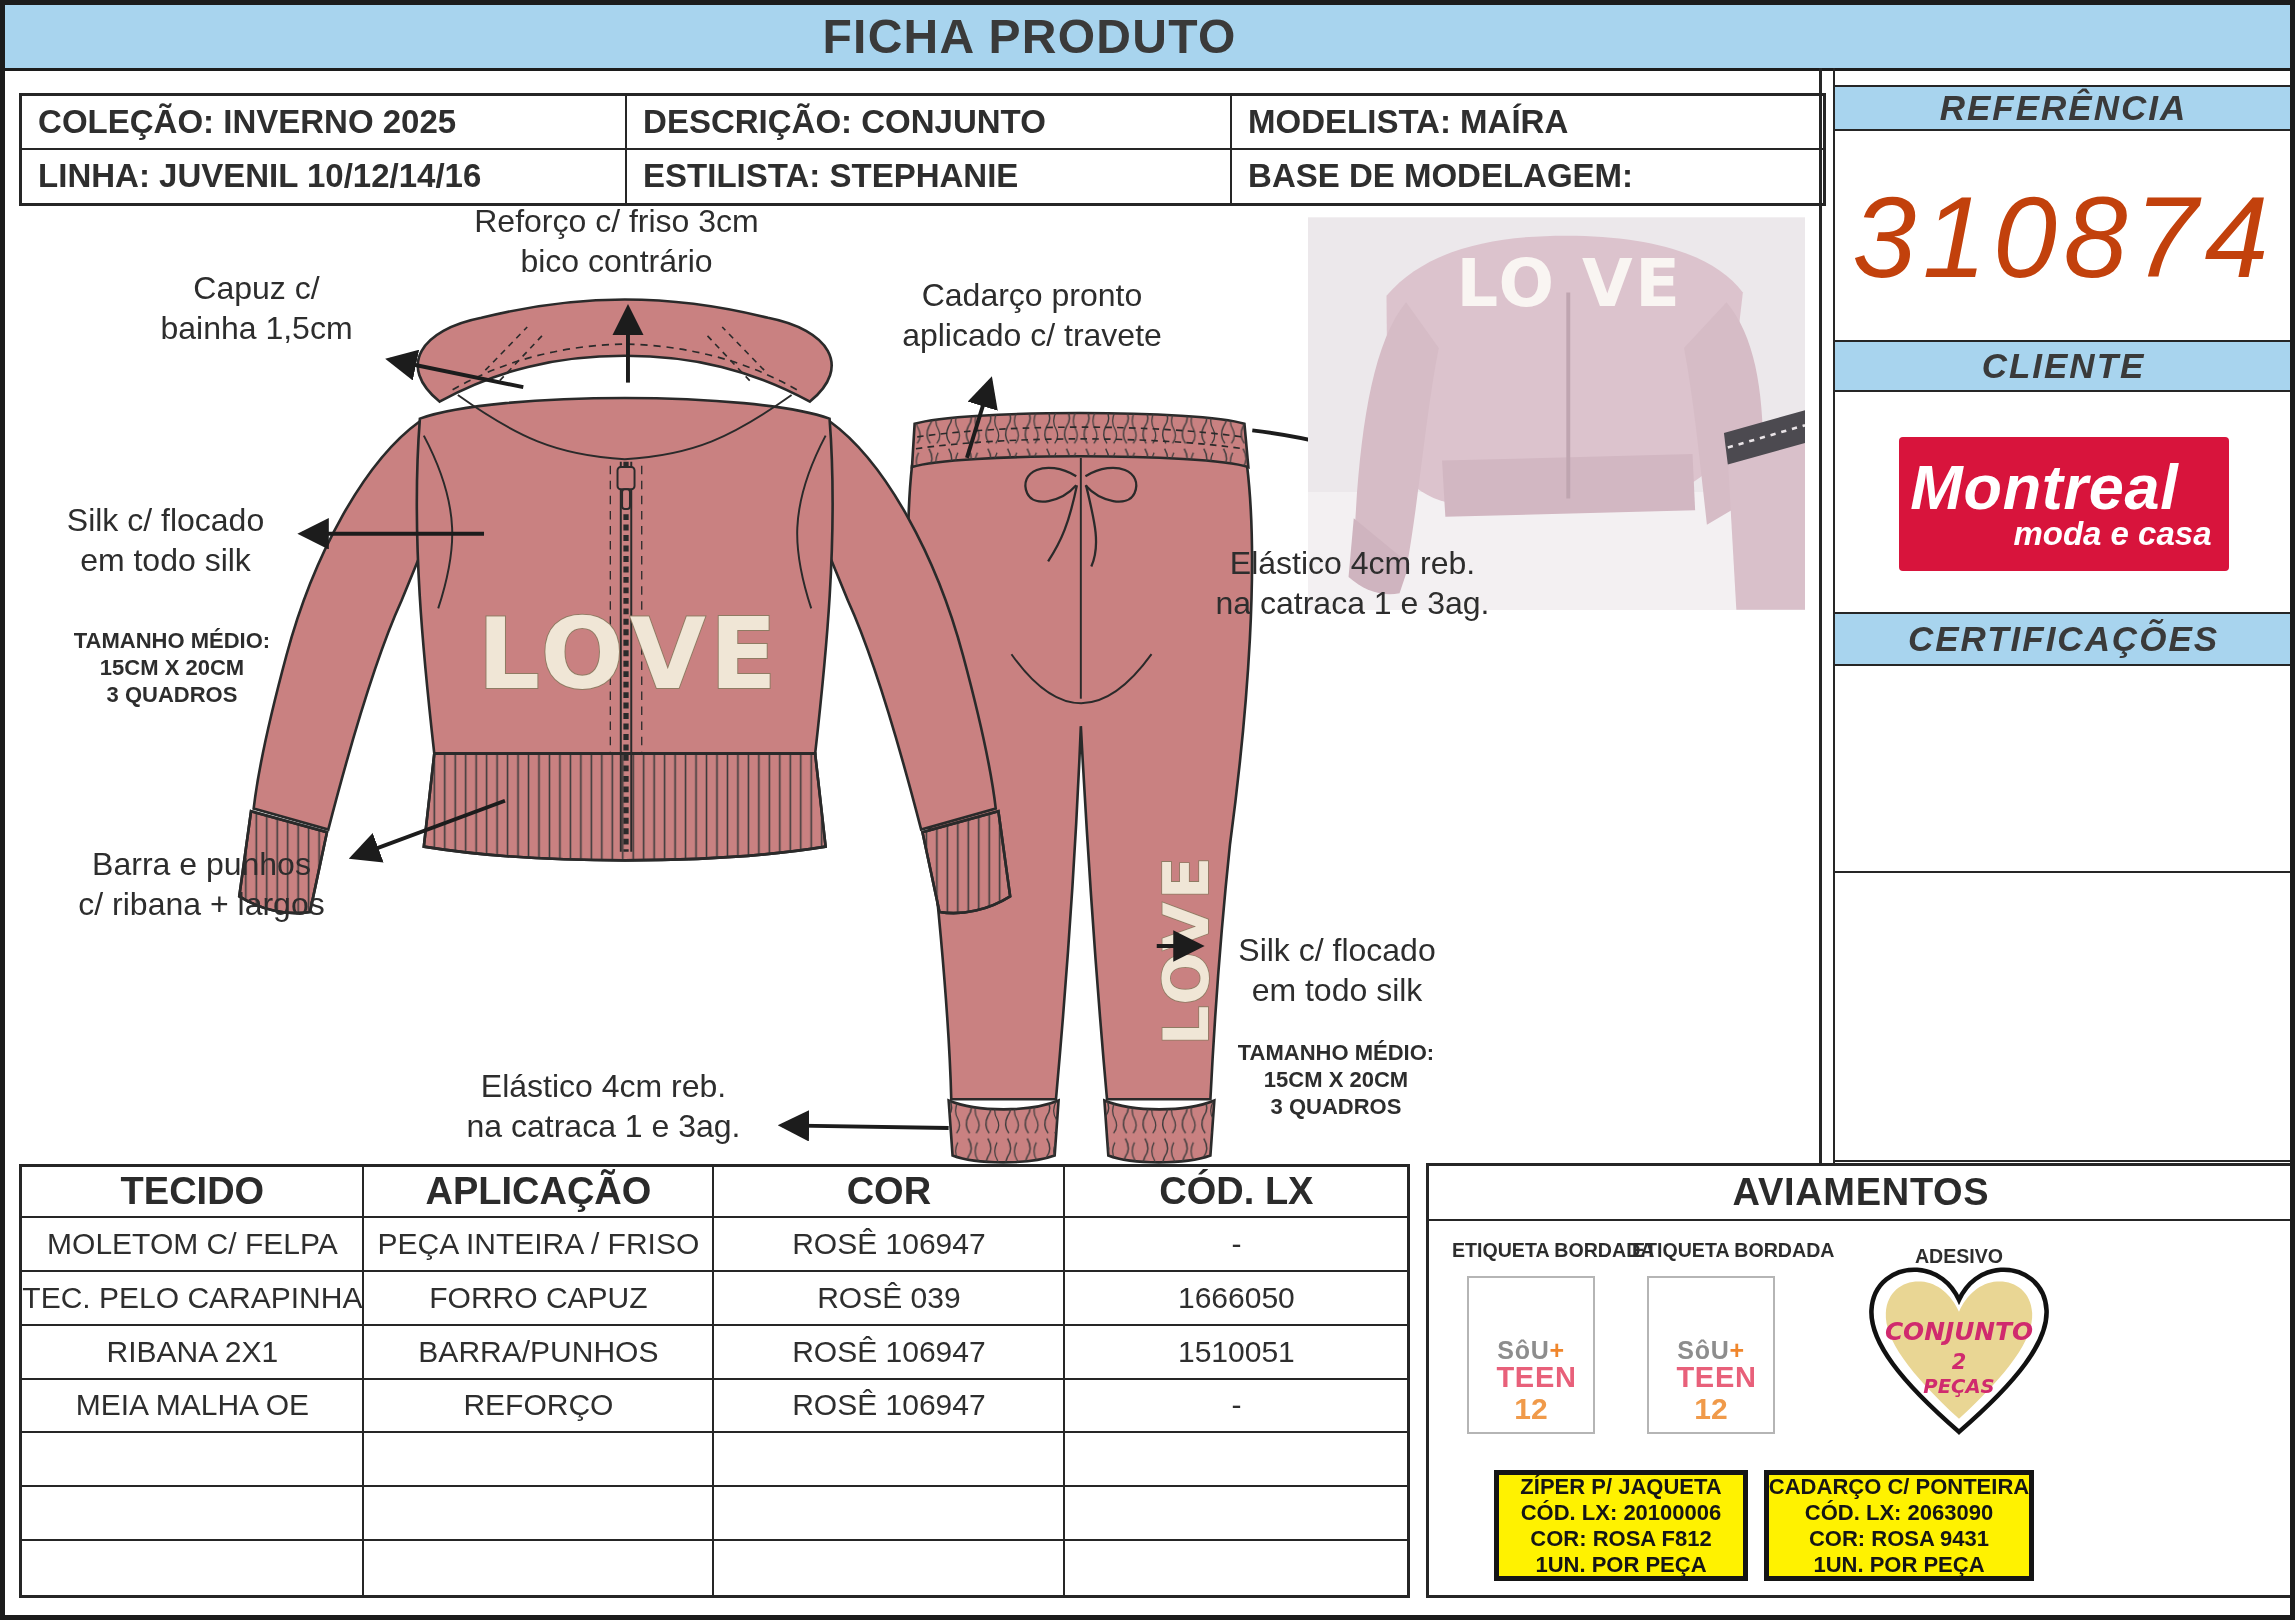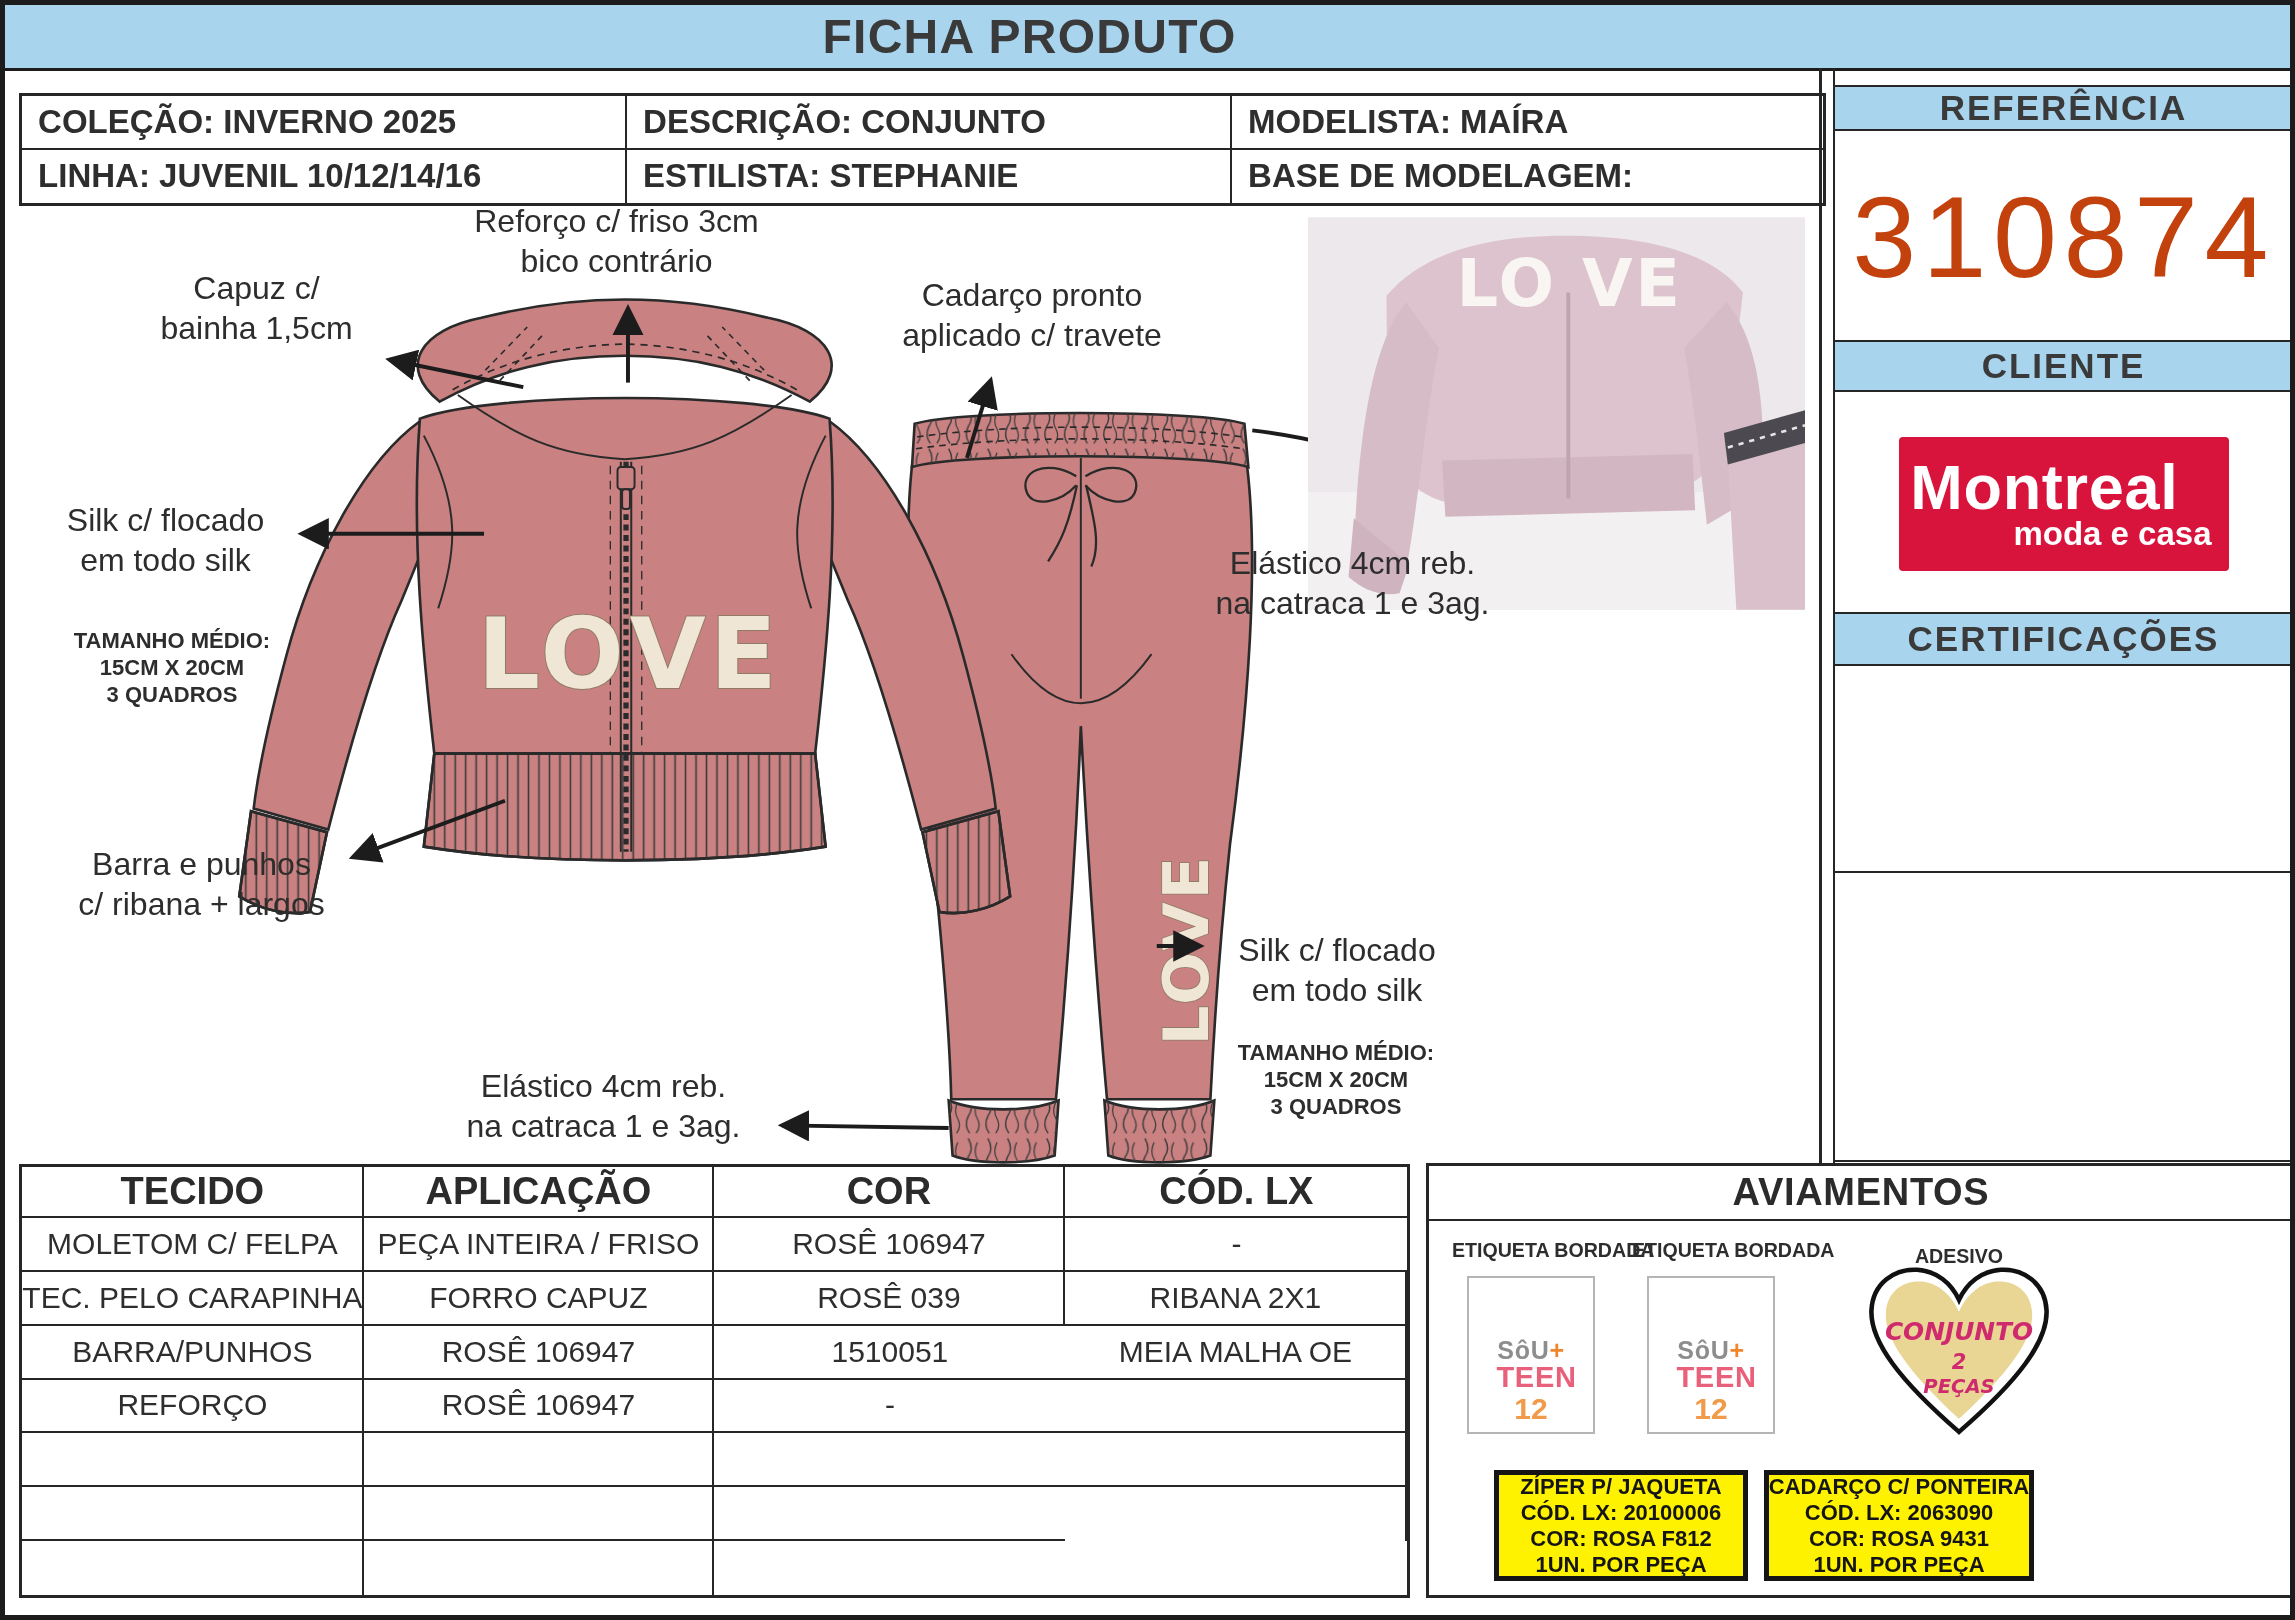--- a/index.html
+++ b/index.html
@@ -16,21 +16,21 @@
   .info-table{left:14.4px;top:88px;width:1801px;height:107px;border:3.3px solid #262626;
               display:grid;grid-template-columns:605px 605px 1fr;grid-template-rows:1fr 1fr;}
   .info-cell{border-right:2.6px solid #262626;border-bottom:2.6px solid #262626;
              display:flex;align-items:center;padding-left:15.7px;
              font-size:33px;font-weight:bold;color:#2e2e2e;white-space:nowrap;}
   .info-cell.last-col{border-right:none;}
   .info-cell.last-row{border-bottom:none;}
   
   .v-divider{left:1814px;top:63px;width:3.3px;height:1095px;background:#262626;}
   
-  .right-panel{left:1828px;top:63px;width:457px;height:1097px;border-left:2.6px solid #262626;}
+  .right-panel{left:1828px;top:63px;width:457px;height:1097px;border-left:2.6px solid #262626;font-style:italic;}
   .rp-sec{position:absolute;left:0;width:100%;box-sizing:border-box;}
   .rp-band{display:flex;align-items:center;justify-content:center;background:#a8d4ee;
            border-top:2.6px solid #262626;border-bottom:2.6px solid #262626;
            font-weight:bold;font-size:35px;color:#3a3a3a;letter-spacing:2px;}
   .rp-ref-band{top:17px;height:46px;}
   .rp-number{top:65px;height:207px;display:flex;align-items:center;justify-content:center;
              font-size:115px;color:#c2410c;letter-spacing:6.5px;border-bottom:0;}
   .rp-cliente-band{top:272px;height:52px;}
   .rp-logo-cell{top:327px;height:219px;display:flex;align-items:center;justify-content:center;
                 border-bottom:2.6px solid #262626;}
@@ -288,20 +288,21 @@
     <div class="fab-cell hdr c4">CÓD. LX</div>
 
     <div class="fab-cell">MOLETOM C/ FELPA</div>
     <div class="fab-cell">PEÇA INTEIRA / FRISO</div>
     <div class="fab-cell">ROSÊ 106947</div>
     <div class="fab-cell c4">-</div>
 
     <div class="fab-cell">TEC. PELO CARAPINHA</div>
     <div class="fab-cell">FORRO CAPUZ</div>
     <div class="fab-cell">ROSÊ 039</div>
+    <div class="fab-cell c4">1666050</div>
 
     <div class="fab-cell">RIBANA 2X1</div>
     <div class="fab-cell">BARRA/PUNHOS</div>
     <div class="fab-cell">ROSÊ 106947</div>
     <div class="fab-cell c4">1510051</div>
 
     <div class="fab-cell">MEIA MALHA OE</div>
     <div class="fab-cell">REFORÇO</div>
     <div class="fab-cell">ROSÊ 106947</div>
     <div class="fab-cell c4">-</div>

